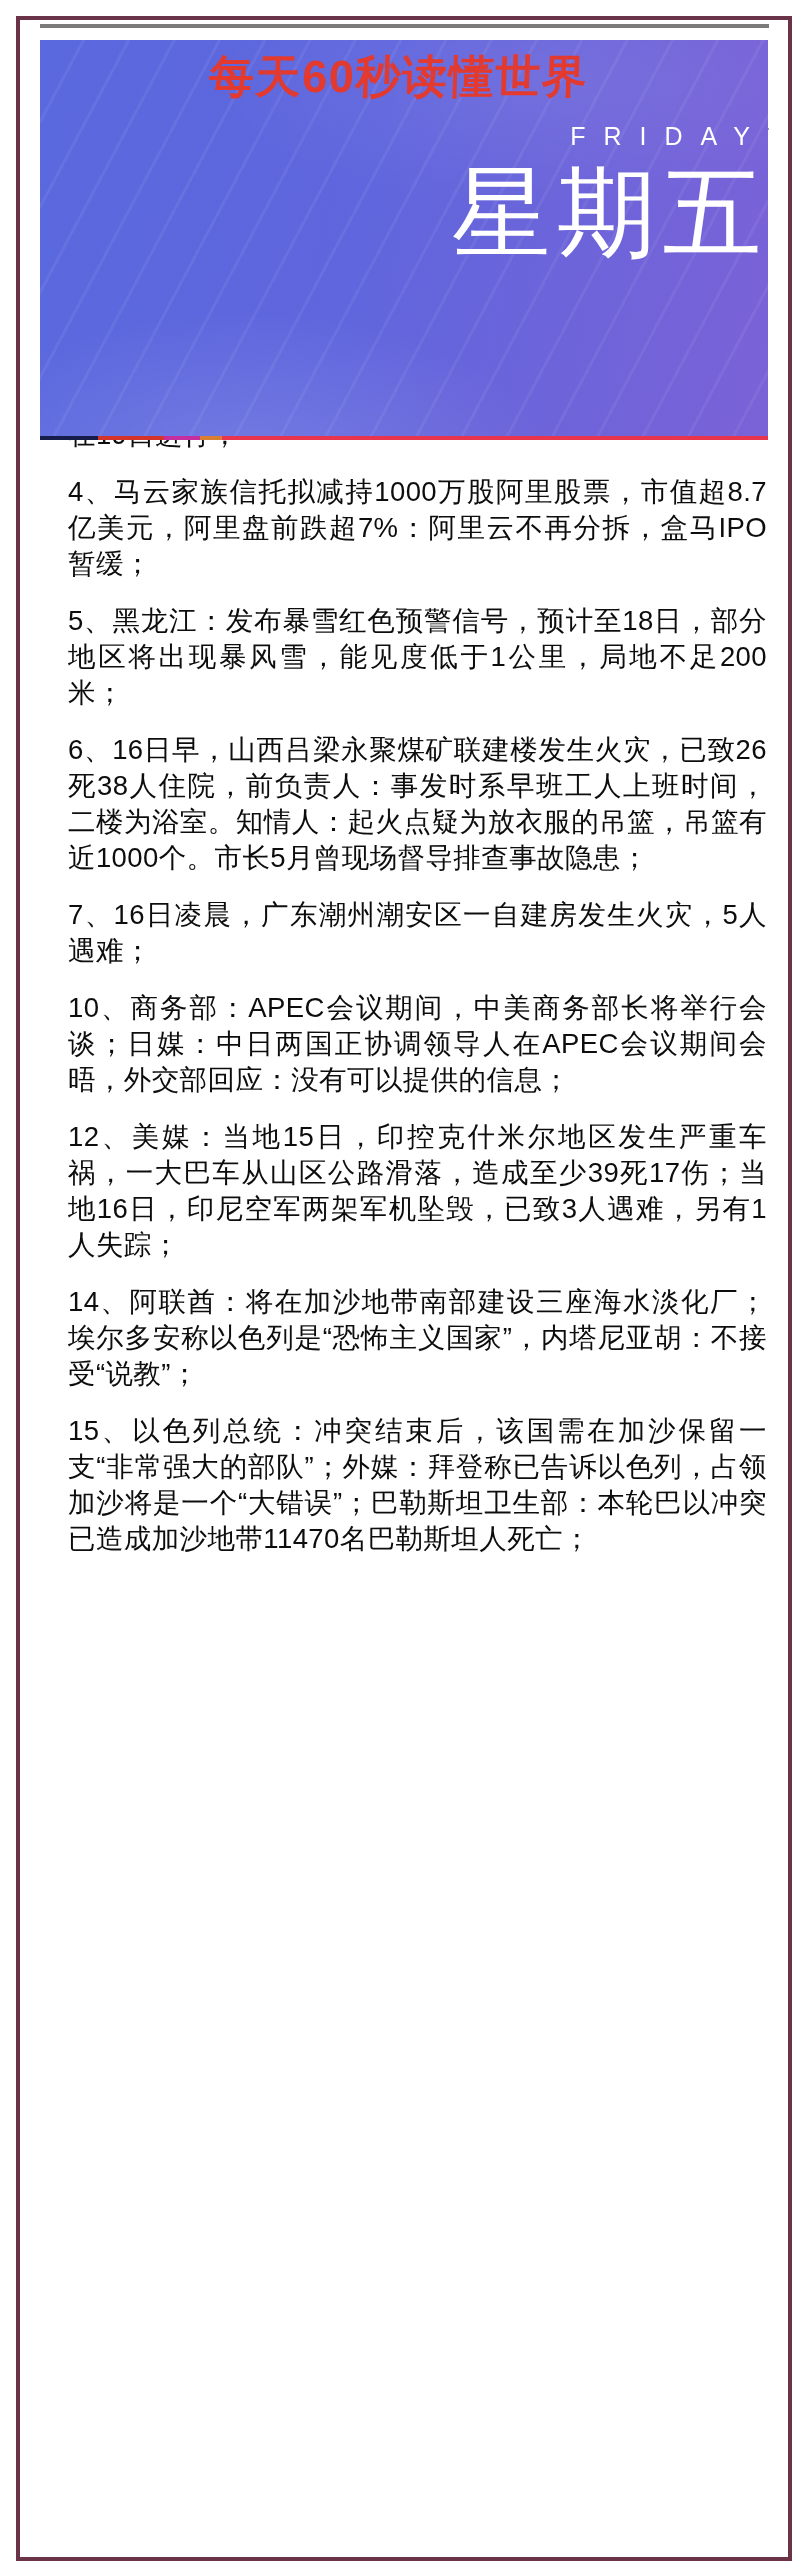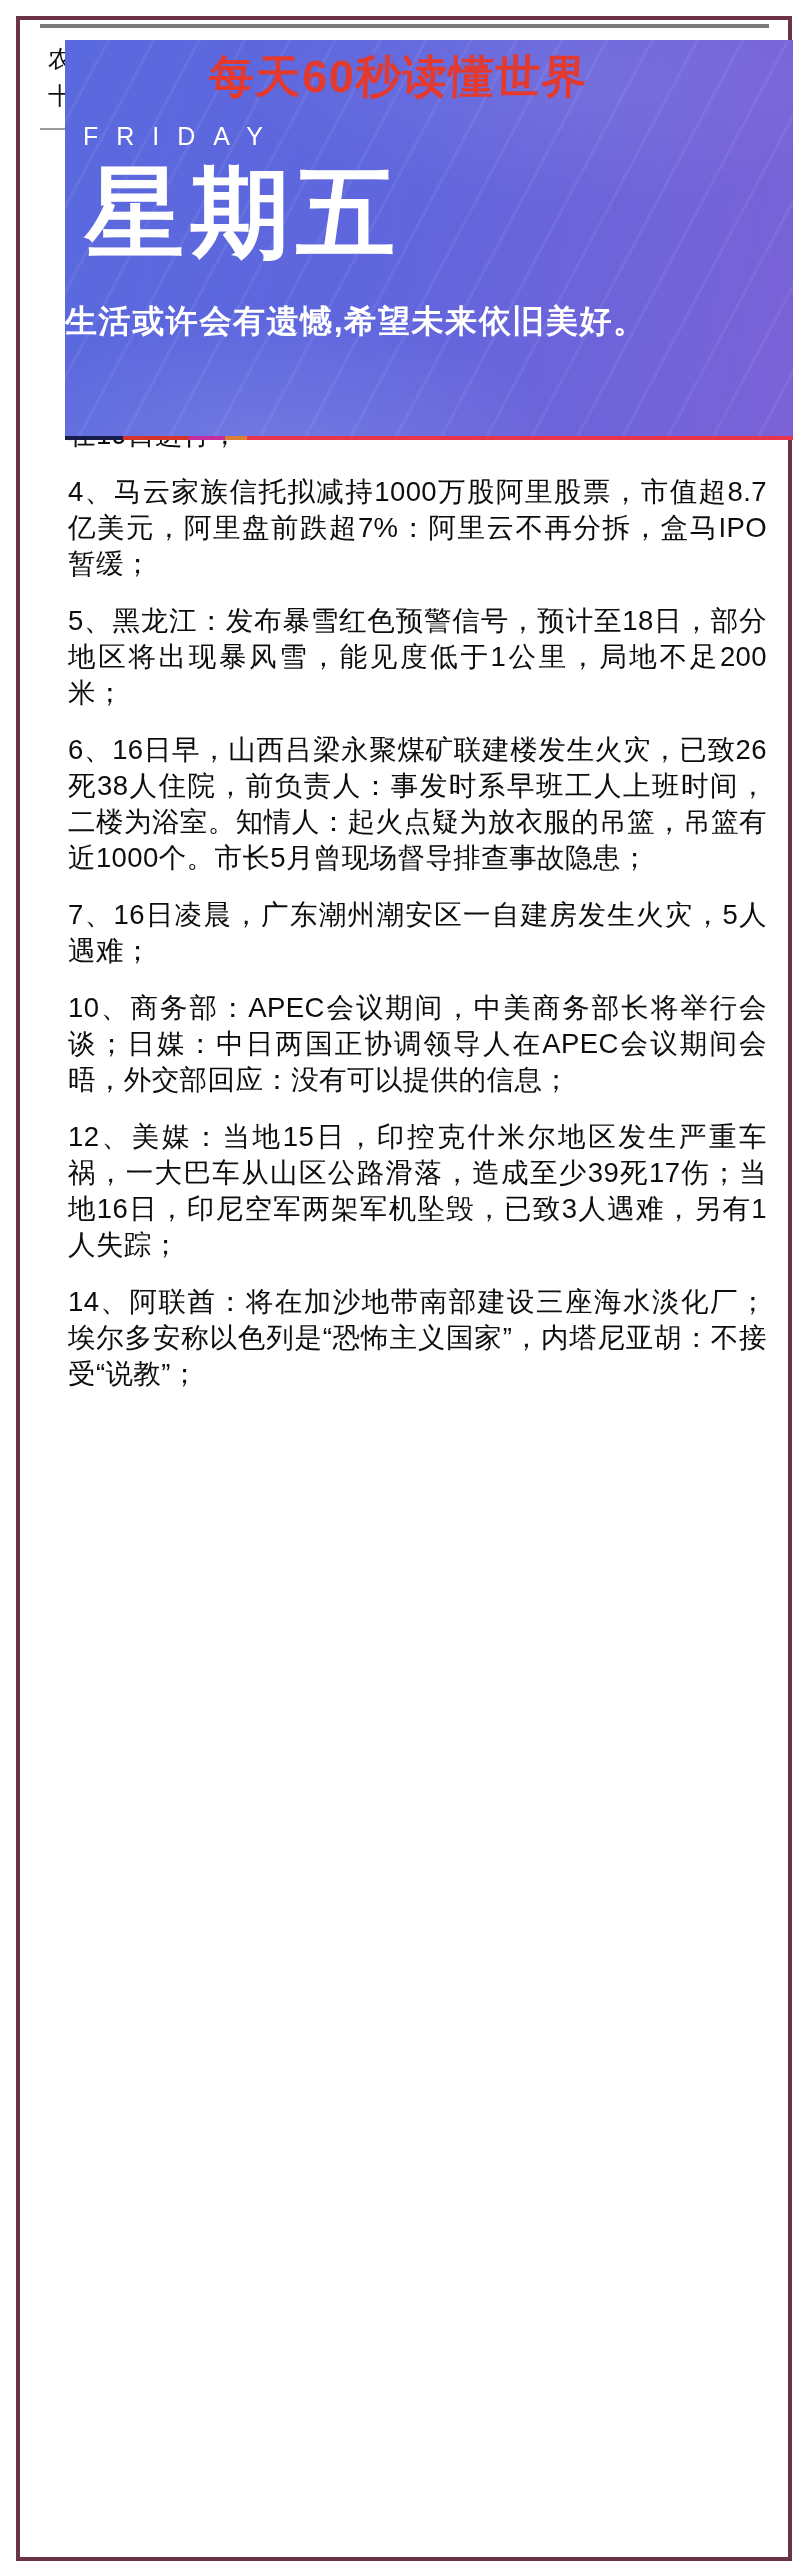--- a/index.html
+++ b/index.html
@@ -19,23 +19,22 @@
     pointer-events: none;
   }
 
   
   .banner {
     position: absolute;
     left: 40px; top: 40px;
     width: 728px; height: 400px;
     background: linear-gradient(100deg, #5a69de 0%, #6066dd 45%, #7b62d7 100%);
     overflow: hidden;
-    text-align: left;
+    text-align: right;
     color: #ffffff;
-    margin-left: 25px;
   }
   .banner::before {
     content: "";
     position: absolute; inset: 0;
     background:
       radial-gradient(ellipse 501px 259px at 28% 108%, rgba(255,255,255,0.14), rgba(255,255,255,0) 62%),
       radial-gradient(ellipse 566px 210px at 70% 10%, rgba(255,255,255,0.07), rgba(255,255,255,0) 60%),
       repeating-linear-gradient(118deg, rgba(255,255,255,0) 0 37px, rgba(255,255,255,0.06) 37px 40px);
     pointer-events: none;
   }
@@ -44,21 +43,21 @@
     padding-top: 82px;
     font-size: 25px;
     letter-spacing: 18px;
     text-indent: 18px;
     font-weight: 500;
   }
   .weekday-zh {
     position: relative;
     margin-top: 6.5px;
     font-size: 99px;
-    font-weight: bold;
+    font-weight: normal;
     letter-spacing: 6.5px;
     line-height: 1.12;
     padding-left: 20px;
   }
   .motto {
     position: relative;
     margin-top: 32px;
     font-size: 32px;
     font-weight: bold;
     letter-spacing: 1.6px;
@@ -108,21 +107,20 @@
   .news p { margin: 0 0 21px 16px; }
 </style>
 </head>
 <body>
 
 <div class="frame"></div>
 
 <div class="banner">
   <div class="weekday-en">FRIDAY</div>
   <div class="weekday-zh">星期五</div>
-  <div class="motto">生活或许会有遗憾,希望未来依旧美好。</div>
   <div class="strip"></div>
 </div>
 
 <div class="date-bar">
   <div class="lunar">
     <div>农历</div>
     <div>十月初五</div>
   </div>
   <div class="daily-title">每天60秒读懂世界</div>
   <div class="dates">
@@ -135,14 +133,15 @@
   <p>1、国家发改委：加快组织实施新增发1万亿元国债项目建设。加快推动出台更大力度吸引外资的综合性政策措施；</p>
   <p>2、外交部：中美元首会晤达成20多项共识，同意恢复两军高层沟通；</p>
   <p>3、医保谈判将于11月17日启动，部分PD-1抗癌药谈判将在19日进行；</p>
   <p>4、马云家族信托拟减持1000万股阿里股票，市值超8.7亿美元，阿里盘前跌超7%：阿里云不再分拆，盒马IPO暂缓；</p>
   <p>5、黑龙江：发布暴雪红色预警信号，预计至18日，部分地区将出现暴风雪，能见度低于1公里，局地不足200米；</p>
   <p>6、16日早，山西吕梁永聚煤矿联建楼发生火灾，已致26死38人住院，前负责人：事发时系早班工人上班时间，二楼为浴室。知情人：起火点疑为放衣服的吊篮，吊篮有近1000个。市长5月曾现场督导排查事故隐患；</p>
   <p>7、16日凌晨，广东潮州潮安区一自建房发生火灾，5人遇难；</p>
   <p>10、商务部：APEC会议期间，中美商务部长将举行会谈；日媒：中日两国正协调领导人在APEC会议期间会晤，外交部回应：没有可以提供的信息；</p>
   <p>12、美媒：当地15日，印控克什米尔地区发生严重车祸，一大巴车从山区公路滑落，造成至少39死17伤；当地16日，印尼空军两架军机坠毁，已致3人遇难，另有1人失踪；</p>
   <p>14、阿联酋：将在加沙地带南部建设三座海水淡化厂；埃尔多安称以色列是“恐怖主义国家”，内塔尼亚胡：不接受“说教”；</p>
+  <p>15、以色列总统：冲突结束后，该国需在加沙保留一支“非常强大的部队”；外媒：拜登称已告诉以色列，占领加沙将是一个“大错误”；巴勒斯坦卫生部：本轮巴以冲突已造成加沙地带11470名巴勒斯坦人死亡；</p>
 </div>
 
 
 </body></html>

